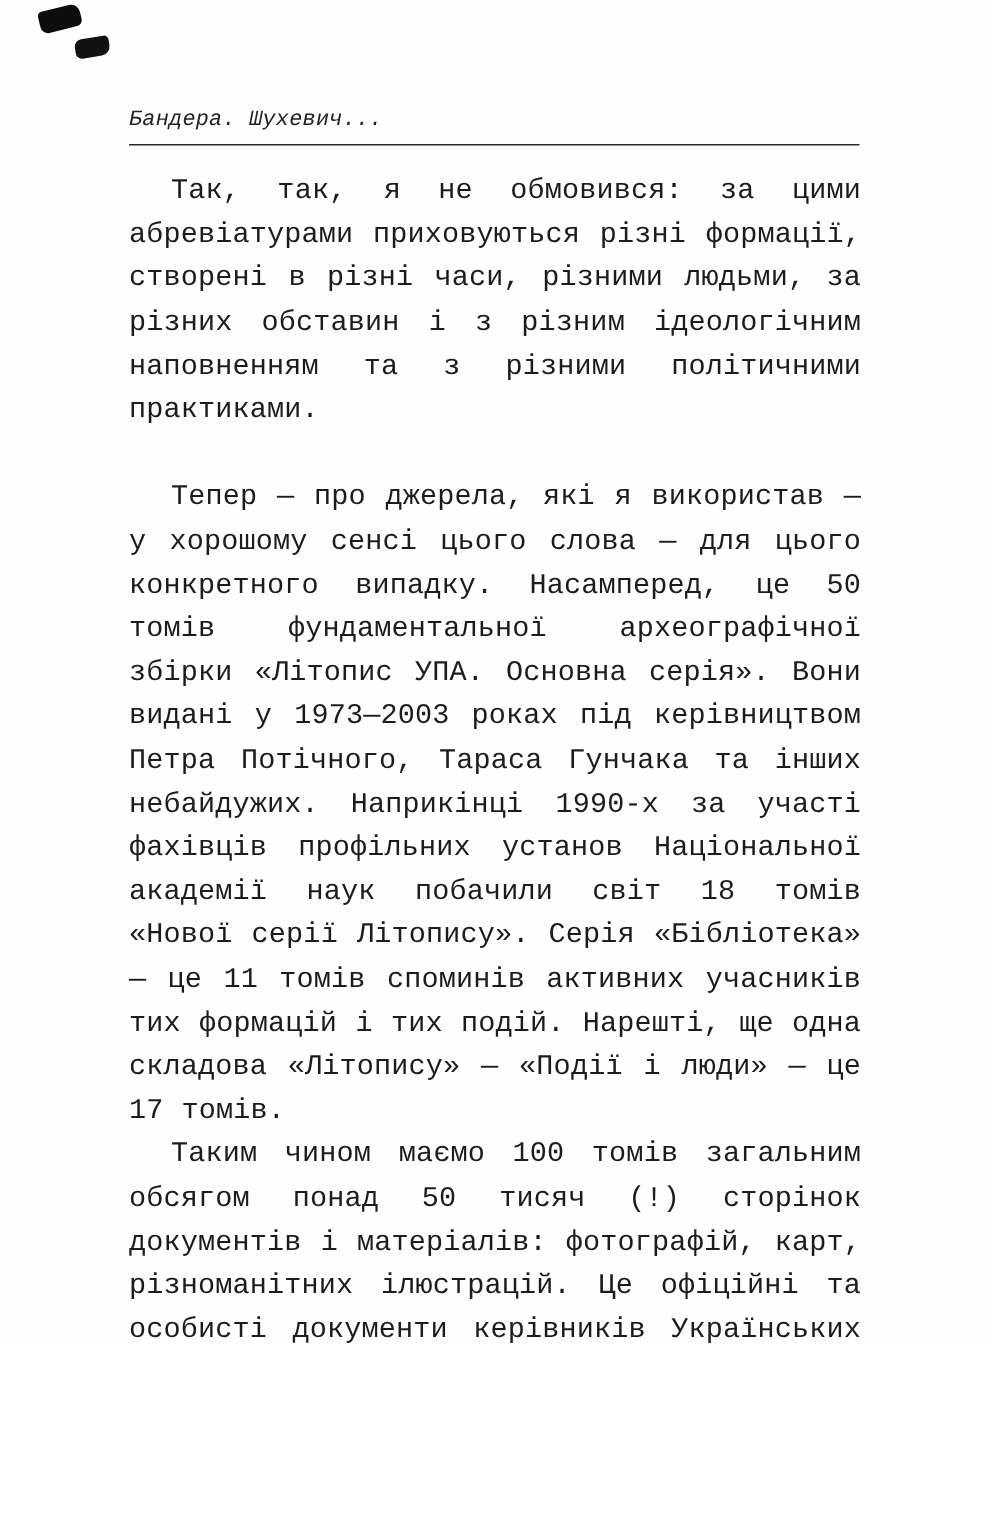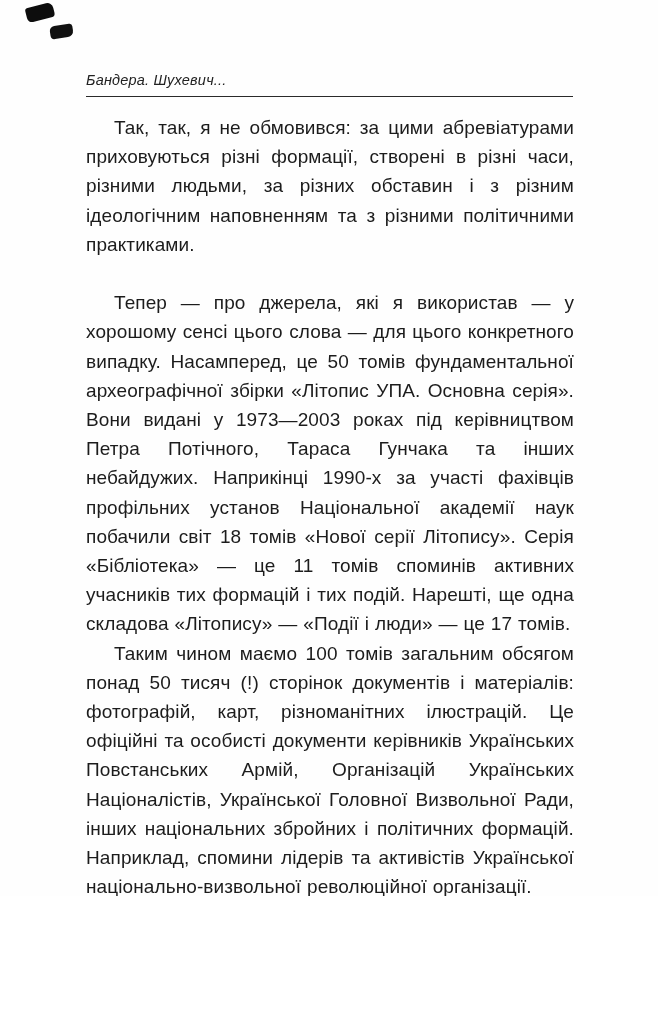--- a/index.html
+++ b/index.html
@@ -6,21 +6,21 @@
     margin: 0;
     padding: 0;
     background: #ffffff;
   }
   .page {
     position: relative;
     width: 658px;
     height: 896px;
     background: #fefefe;
     overflow: hidden;
-    font-family: Liberation Sans, sans-serif;
+    font-family: Liberation Mono, monospace;
     color: #1c1c1c;
   }
   
   .ink-mark-1 {
     position: absolute;
     left: 26px;
     top: 5px;
     width: 28px;
     height: 15px;
     background: #0d0d0d;

